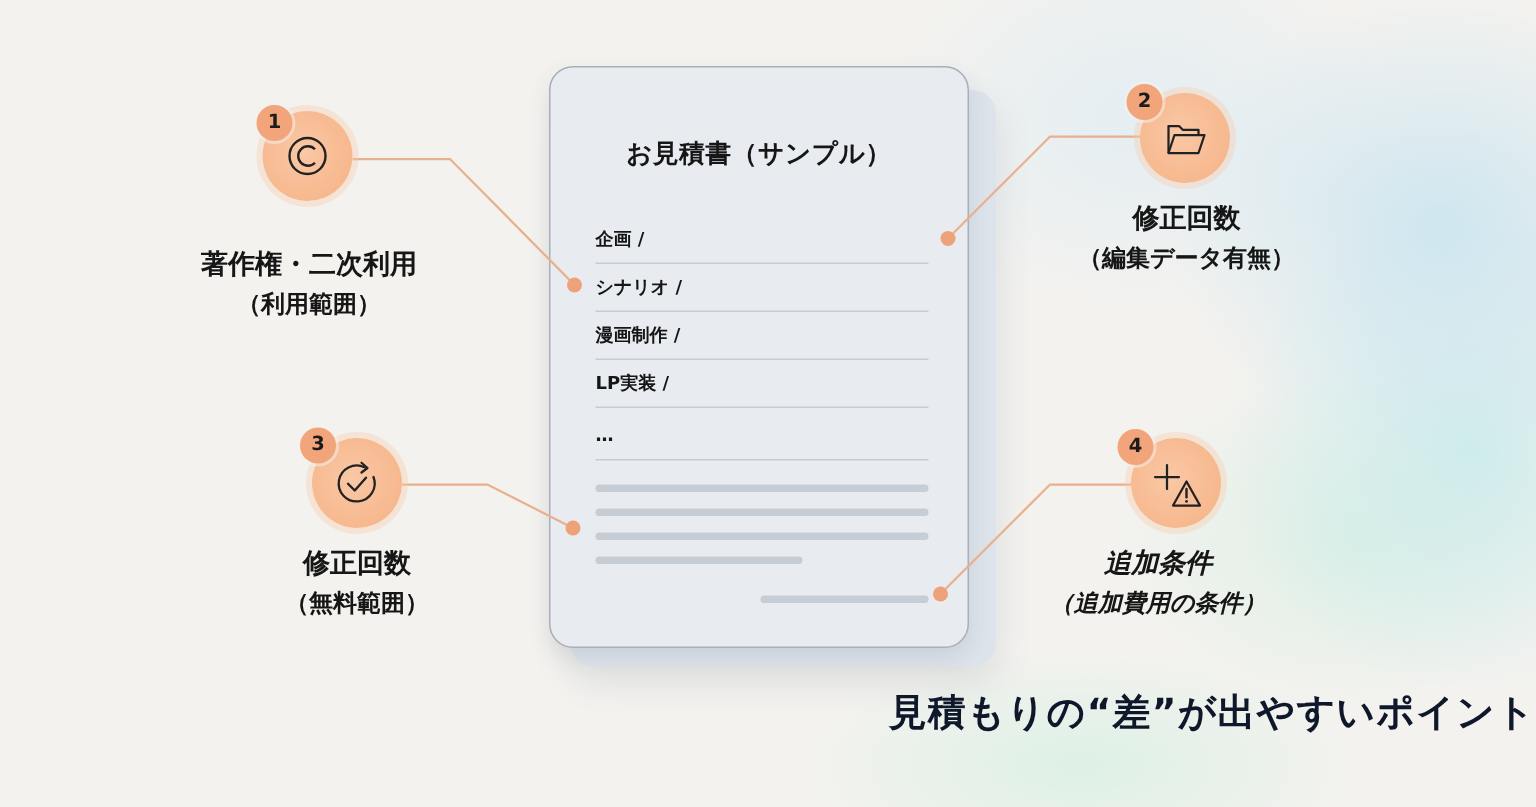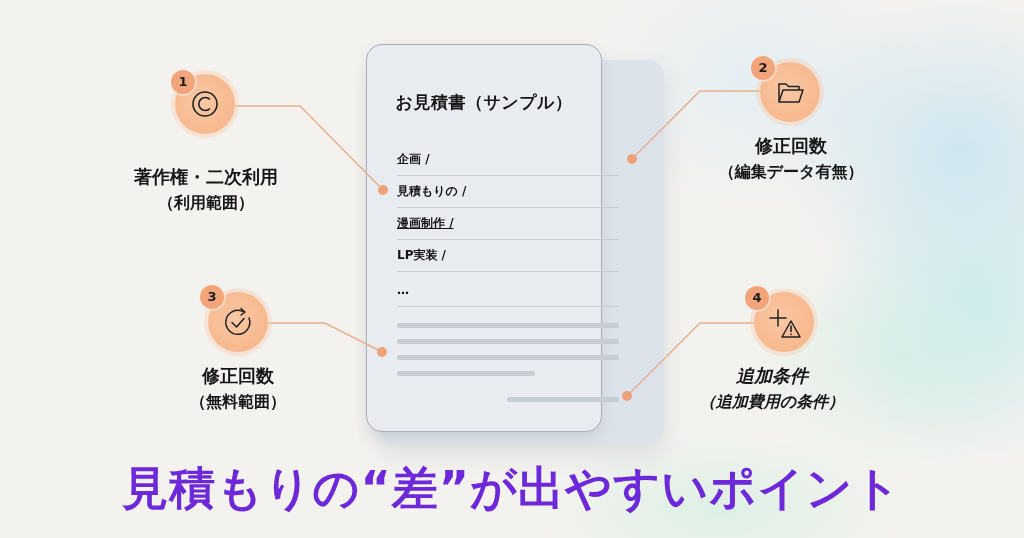--- a/index.html
+++ b/index.html
@@ -21,21 +21,21 @@
   }
   svg.connectors { position: absolute; left: 0; top: 0; width: 1024px; height: 538px; pointer-events: none; }
 
   
   .doc-back {
     position: absolute; left: 380px; top: 60px; width: 284px; height: 384px;
     background: #dde3ea; border-radius: 16px;
     box-shadow: 0 10px 24px rgba(80,90,110,0.14);
   }
   .doc {
-    position: absolute; left: 366px; top: 44px; width: 236px; height: 388px;
+    position: absolute; left: 366px; top: 44px; width: 280px; height: 388px;
     background: #e8ebf0; border: 1.5px solid #a9afb8; border-radius: 16px;
     box-shadow: 0 6px 14px rgba(60,70,90,0.12);
   }
   .doc-title {
     position: absolute; left: 0; right: 0; top: 46px;
     text-align: center; font-size: 17px; font-weight: bold; letter-spacing: 0.5px;
   }
   .doc-row {
     position: absolute; left: 30px; width: 222px; height: 32px;
     border-bottom: 1px solid #c6ccd4;
@@ -57,34 +57,34 @@
     box-shadow: 0 0 0 2px rgba(243,242,239,0.5);
   }
   .callout-label {
     position: absolute; width: 240px; text-align: center;
     font-size: 18px; font-weight: bold; line-height: 26px; color: #161616;
   }
   .callout-sub { font-size: 16px; }
 
   .headline {
     position: absolute; left: 0; right: 0; top: 458px;
-    text-align: center; font-size: 46px; font-weight: bold; letter-spacing: 1px; color: #6d28d9;
+    text-align: right; font-size: 25px; font-weight: bold; letter-spacing: 1px; color: #0f172a;
   }
 </style>
 </head>
 <body>
 
 <div class="bg-glow"></div>
 
 <div class="doc-back"></div>
 <div class="doc">
   <div class="doc-title">お見積書（サンプル）</div>
   <div class="doc-row" style="top:99px;">企画 /</div>
-  <div class="doc-row" style="top:131px;">見積もりの /</div>
-  <div class="doc-row" style="top:163px;text-decoration:underline;">漫画制作 /</div>
+  <div class="doc-row" style="top:131px;">シナリオ /</div>
+  <div class="doc-row" style="top:163px;">漫画制作 /</div>
   <div class="doc-row" style="top:195px;">LP実装 /</div>
   <div class="doc-row" style="top:230px;">…</div>
   <div class="doc-bar" style="left:30px; top:278px; width:222px;"></div>
   <div class="doc-bar" style="left:30px; top:294px; width:222px;"></div>
   <div class="doc-bar" style="left:30px; top:310px; width:222px;"></div>
   <div class="doc-bar" style="left:30px; top:326px; width:138px;"></div>
   <div class="doc-bar" style="left:140px; top:352px; width:112px;"></div>
 </div>
 
 <svg class="connectors" viewBox="0 0 1024 538">

